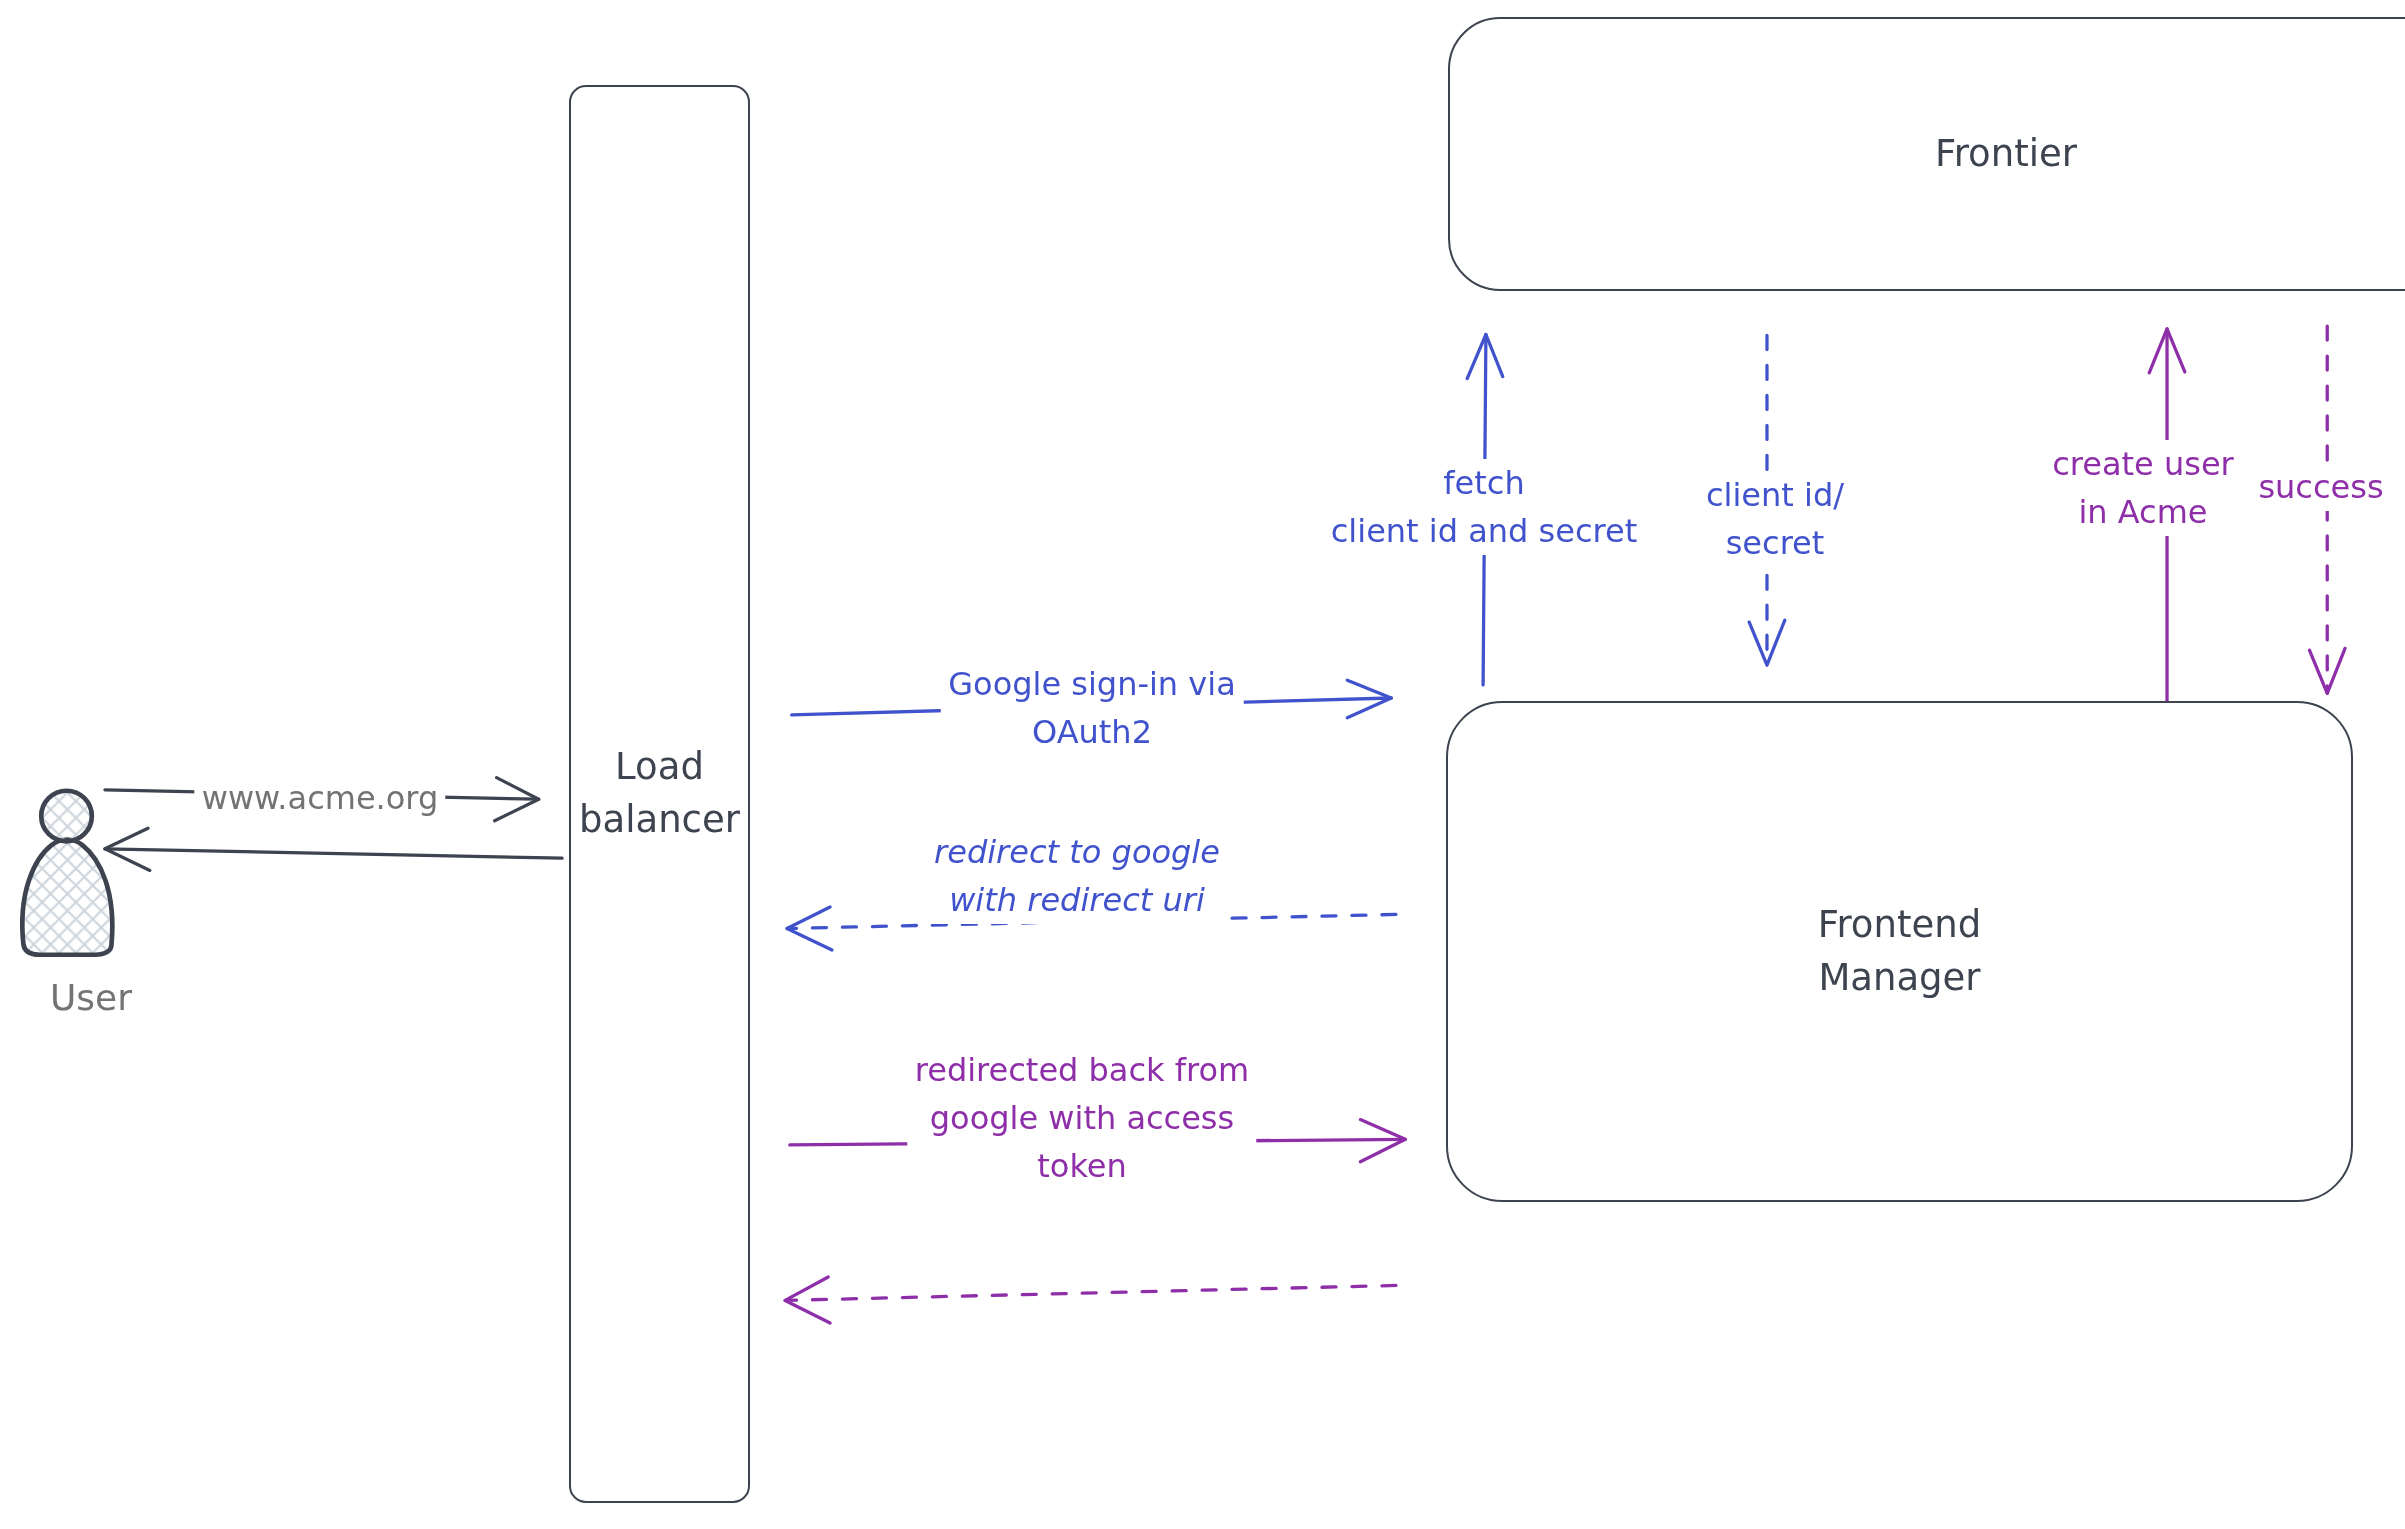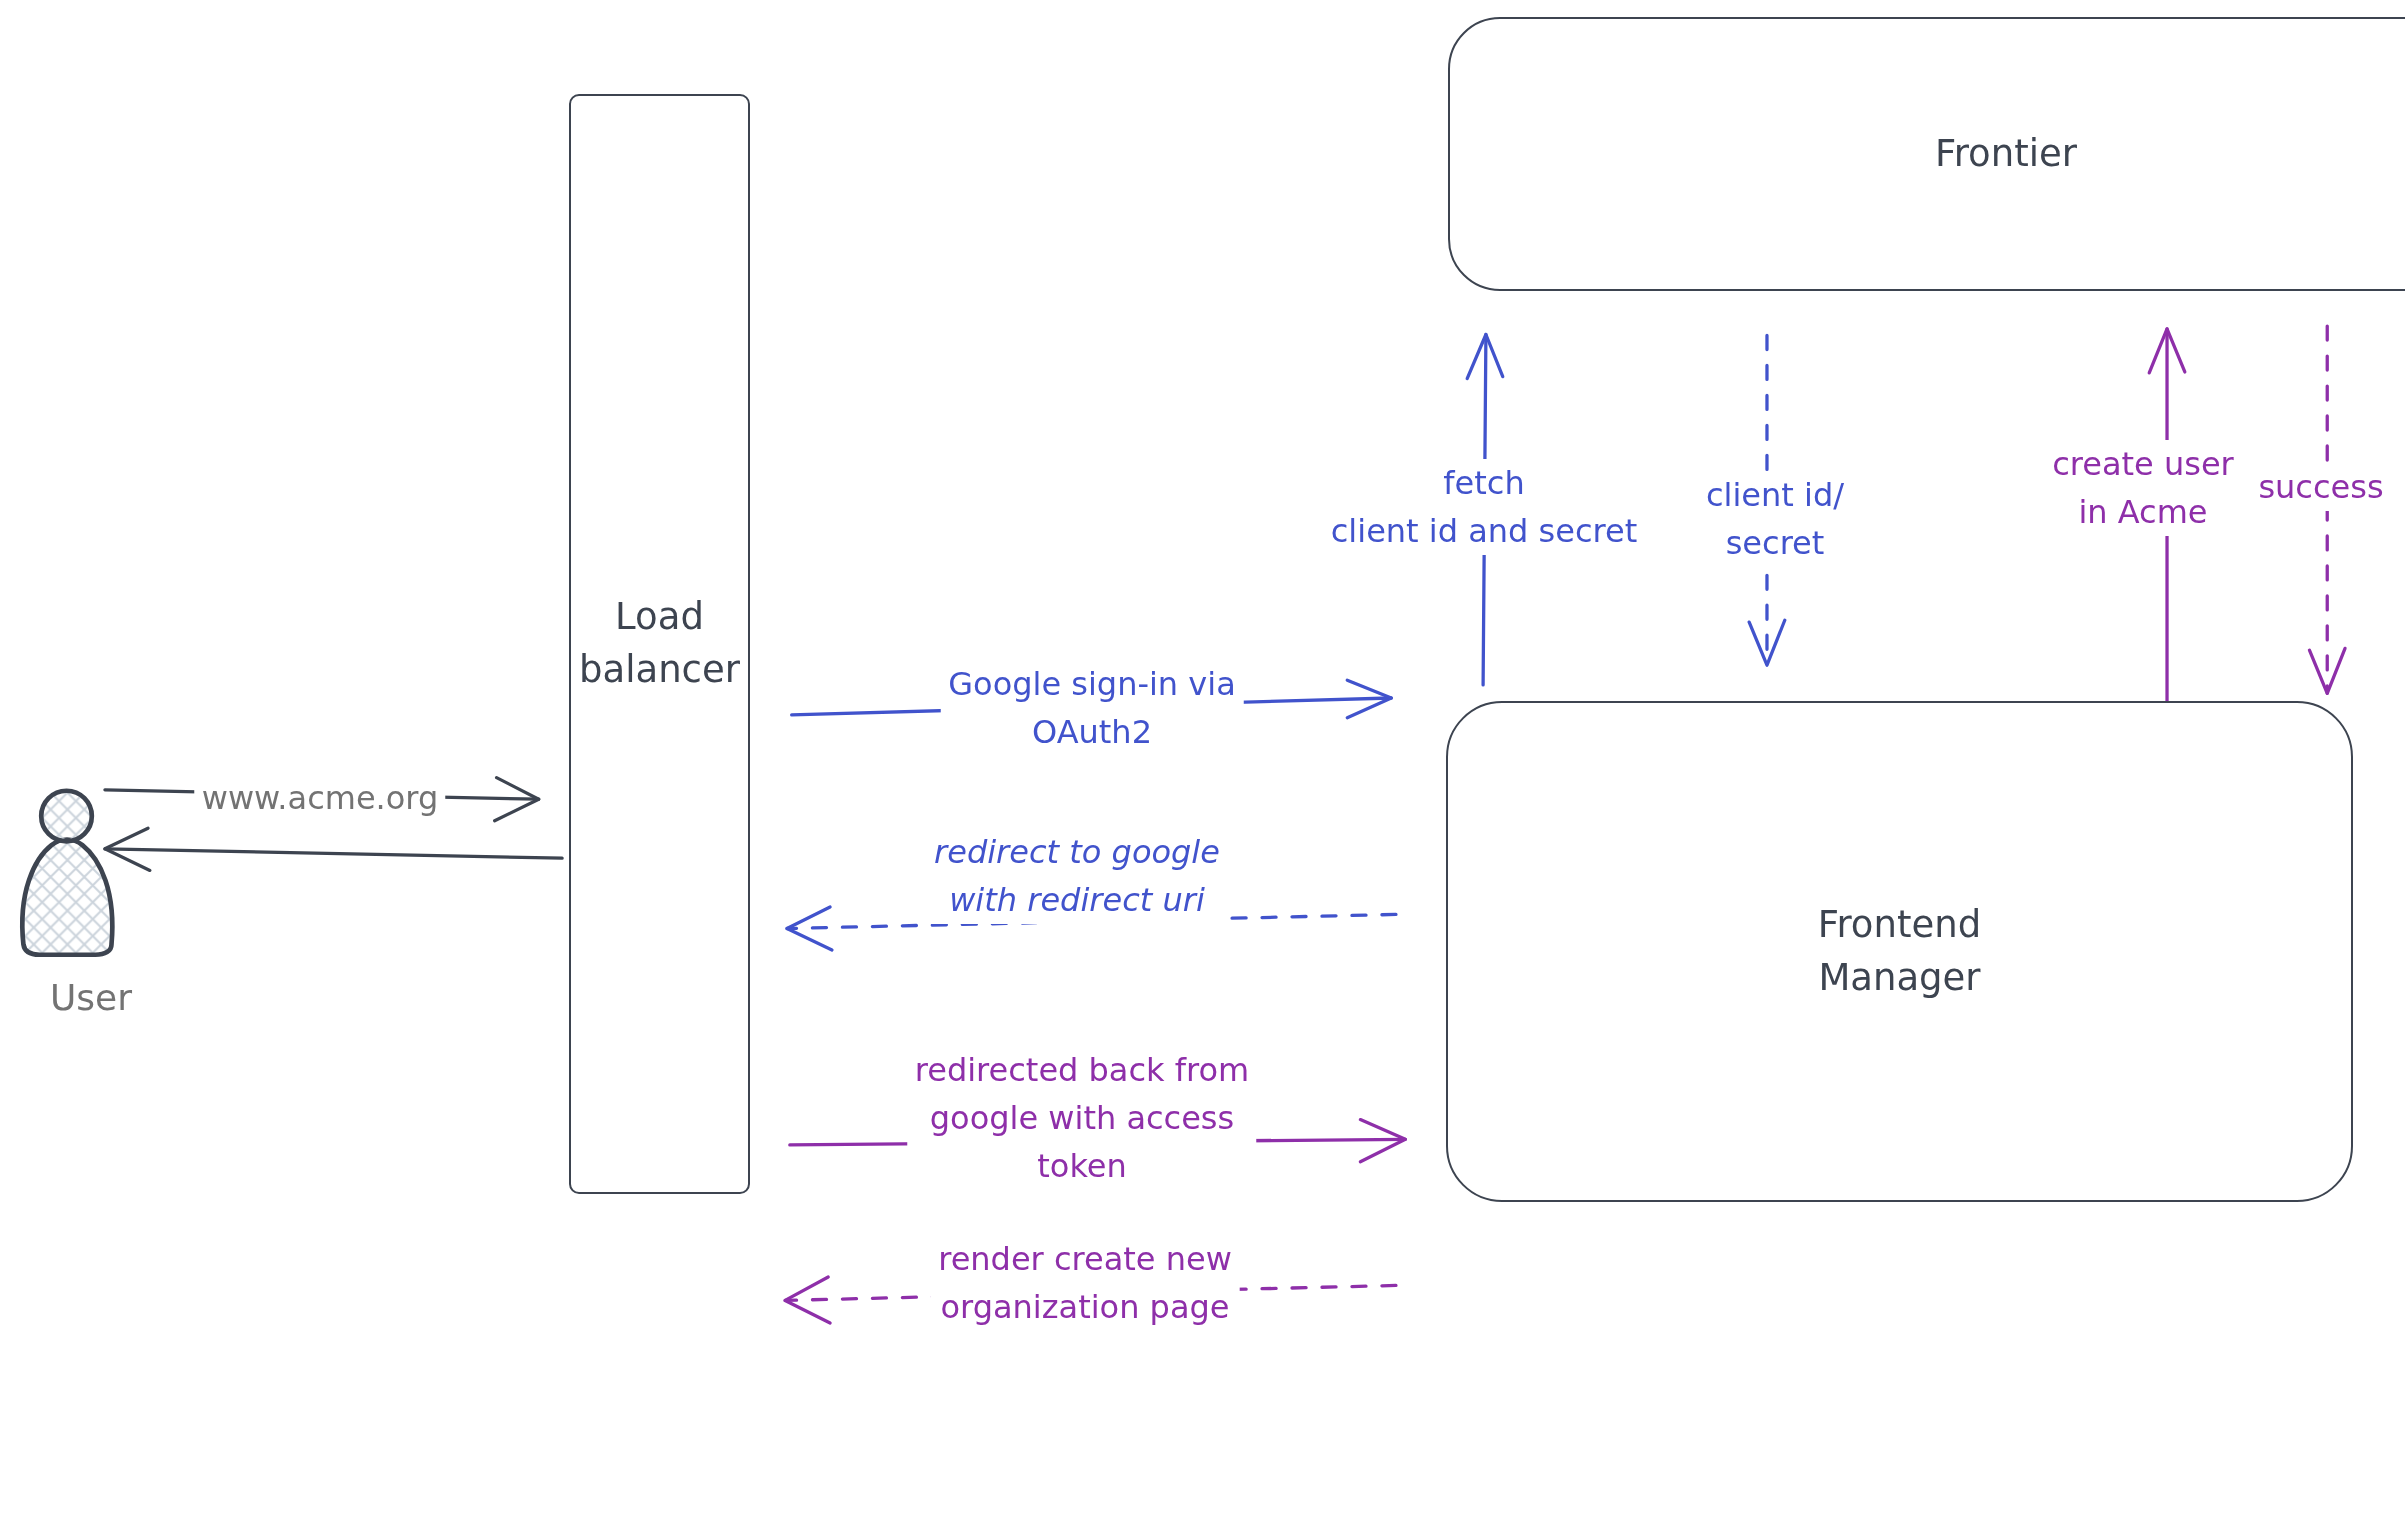--- a/index.html
+++ b/index.html
@@ -19,21 +19,21 @@
     box-sizing:border-box;
     display:flex;align-items:center;justify-content:center;
   }
   .node-label{
     color:#3d4450;
     font-size:37px;
     line-height:1.42;
     text-align:center;
     white-space:pre-line;
   }
-  #node-load-balancer{left:569px;top:94px;width:181px;height:1100px;border-radius:10px;}
+  #node-load-balancer{left:569px;top:85px;width:181px;height:1418px;border-radius:17px;}
   #node-frontier{left:1448px;top:17px;width:1116px;height:274px;border-radius:52px;}
   #node-frontend-manager{left:1446px;top:701px;width:907px;height:501px;border-radius:56px;}
   
   .flow-label{
     position:absolute;
     transform:translateX(-50%);
     font-size:32px;
     line-height:1.5;
     text-align:center;
     white-space:pre-line;
@@ -147,22 +147,20 @@
   <div class="flow-label ink-text" id="lbl-user">User</div>
 
   <div class="flow-label ink-text" id="lbl-acme">www.acme.org</div>
   <div class="flow-label blue-text" id="lbl-signin">Google sign-in via
 OAuth2</div>
   <div class="flow-label blue-text" id="lbl-redirect">redirect to google
 with redirect uri</div>
   <div class="flow-label purple-text" id="lbl-back">redirected back from
 google with access
 token</div>
-  <div class="flow-label purple-text" id="lbl-render">render create new
-organization page</div>
   <div class="flow-label blue-text" id="lbl-fetch">fetch
 client id and secret</div>
   <div class="flow-label blue-text" id="lbl-clientid">client id/
 secret</div>
   <div class="flow-label purple-text" id="lbl-createuser">create user
 in Acme</div>
   <div class="flow-label purple-text" id="lbl-success">success</div>
 
 </div>
 

